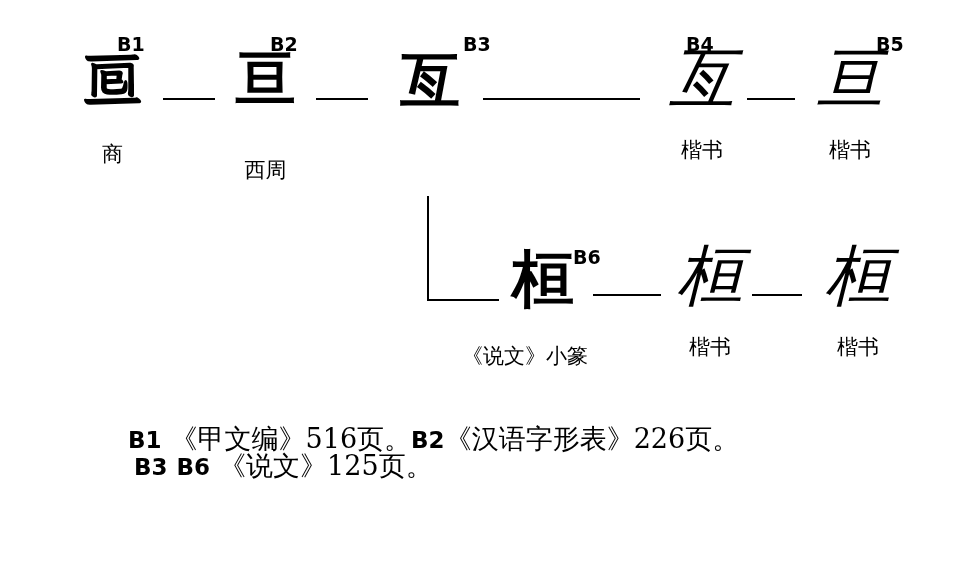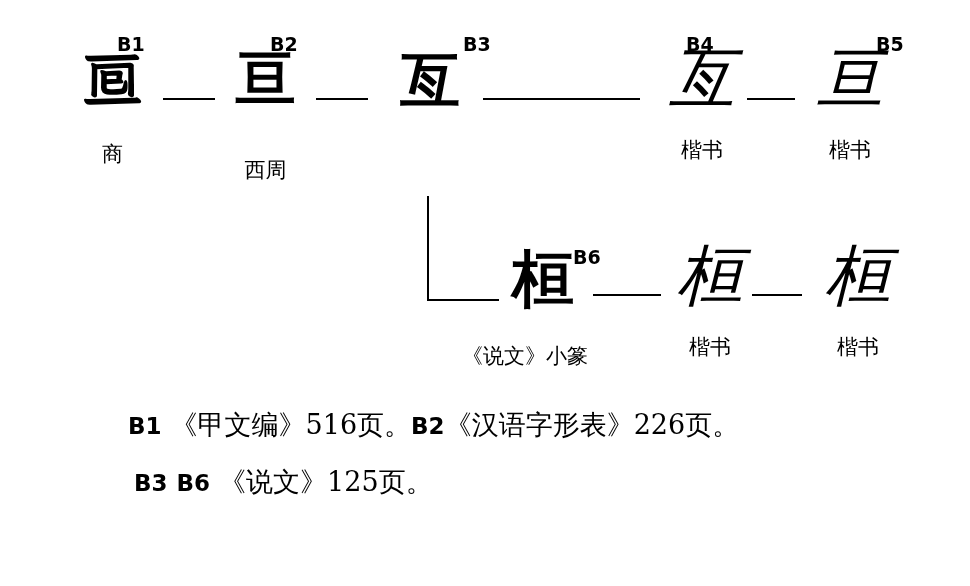--- a/index.html
+++ b/index.html
@@ -82,33 +82,33 @@
   .elbow {
     position: absolute;
     border-left: 2px solid #000;
     border-bottom: 2px solid #000;
   }
 
   
   .notes {
     position: absolute;
     left: 0;
-    top: 411px;
+    top: 425px;
     width: 970px;
   }
   .note-line {
     display: block;
     white-space: nowrap;
     font-family: "DejaVu Serif", "Liberation Serif", serif;
     font-size: 27px;
     line-height: 1;
     color: #000;
   }
   .note-line-1 { padding-left: 128px; }
-  .note-line-2 { padding-left: 134px; margin-top: 30px; }
+  .note-line-2 { padding-left: 134px; }
   .note-tag {
     font-family: "DejaVu Sans", "Liberation Sans", sans-serif;
     font-weight: 700;
     font-size: 23px;
   }
   .note-txt { font-size: 27px; }
   .note-gap { display: inline-block; width: 9px; }
 </style>
 </head>
 <body>

